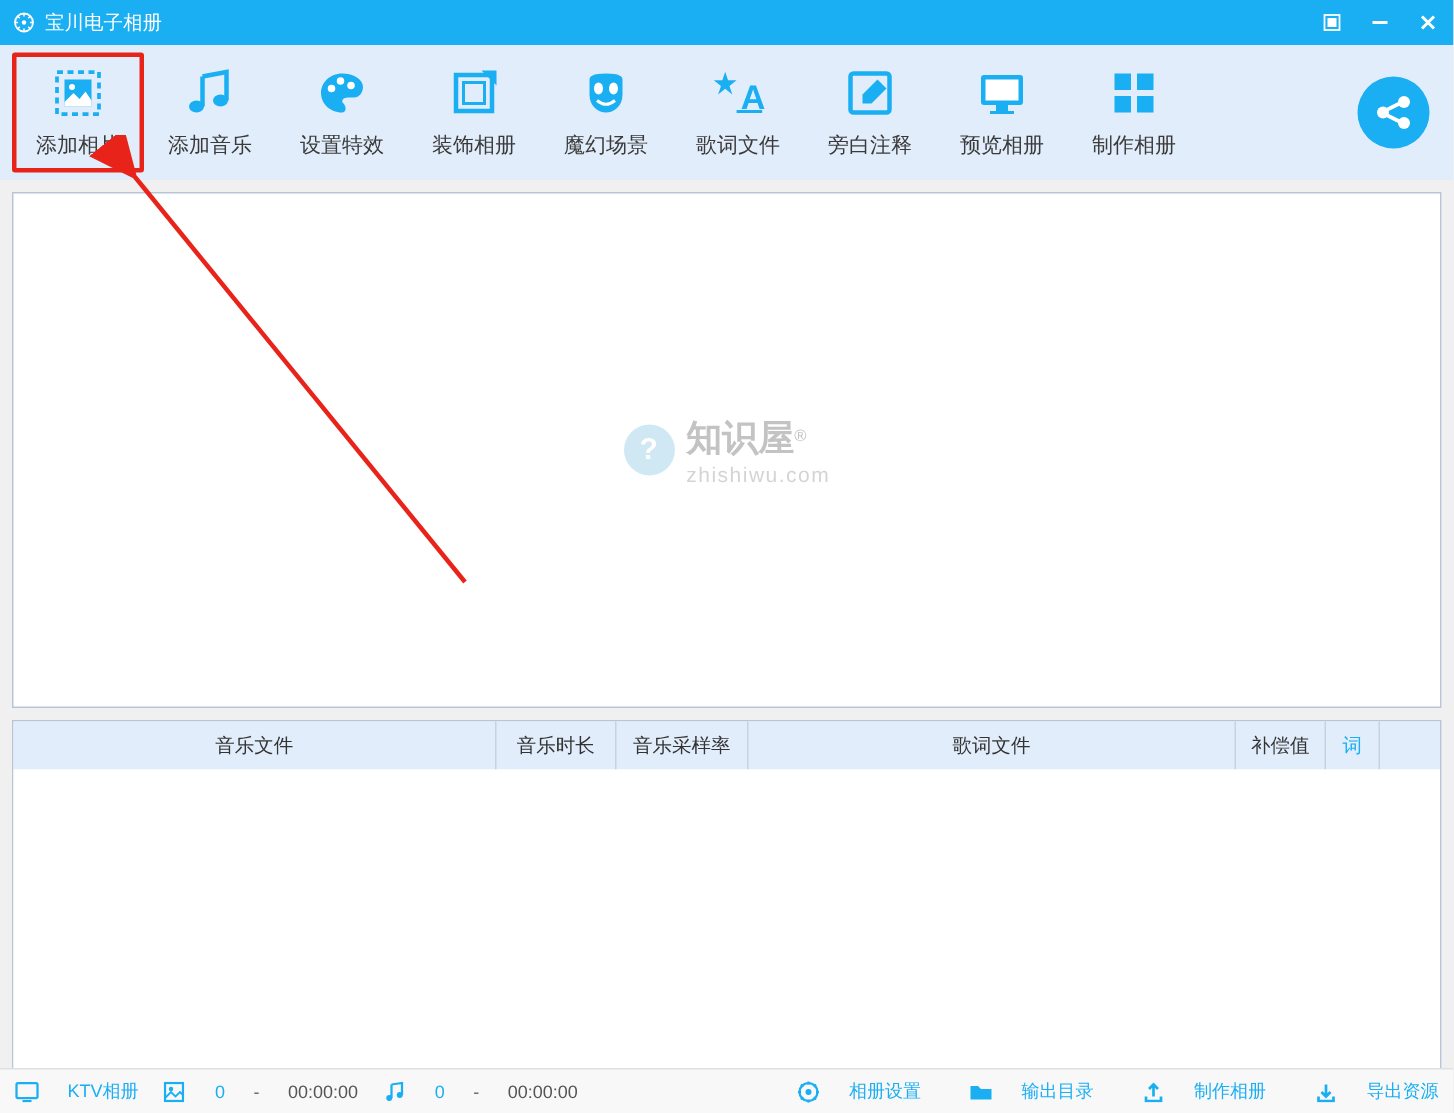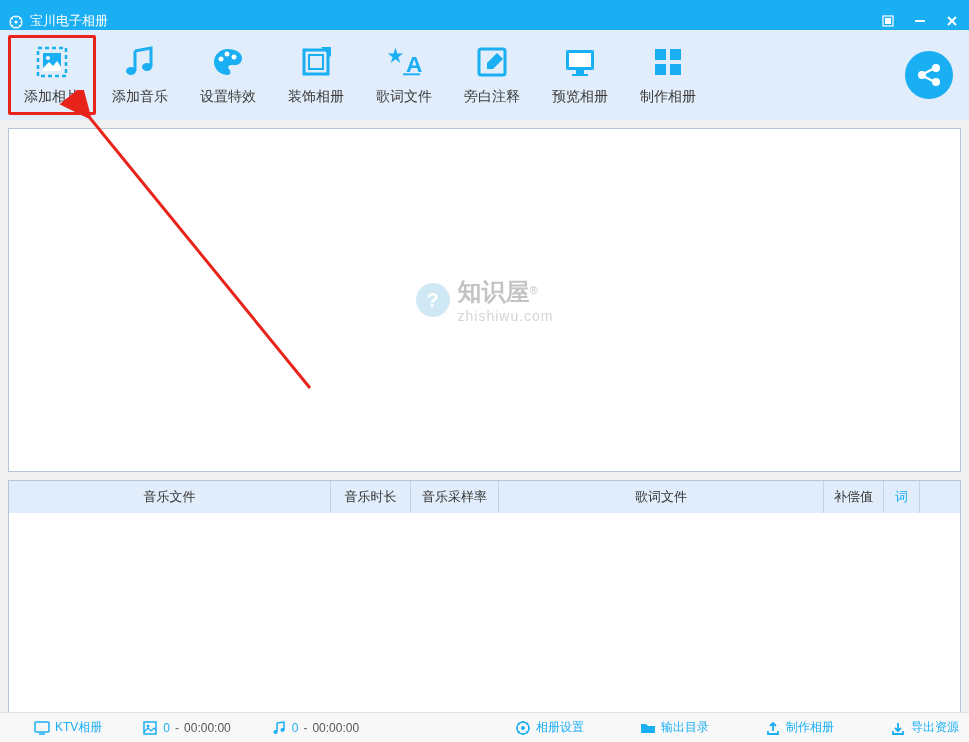--- a/index.html
+++ b/index.html
@@ -8,21 +8,21 @@
       background: #f0f0f0;
       width: 969px;
       height: 742px;
       overflow: hidden;
       position: relative;
     }
     .titlebar {
       background: #1aaef3;
       height: 30px;
       display: flex;
-      align-items: flex-end;
+      align-items: center;
       padding: 0 8px;
       color: white;
       font-size: 13px;
     }
     .titlebar-icon {
       width: 16px;
       height: 16px;
       margin-right: 6px;
       display: flex;
       align-items: center;
@@ -179,24 +179,23 @@
       display: flex;
       align-items: center;
       padding: 0 10px;
       font-size: 12px;
       color: #1aaef3;
       border-top: 1px solid #e0e0e0;
     }
     .status-item {
       display: flex;
       align-items: center;
-      gap: 5px;
+      gap: 19px;
       margin-right: 16px;
       cursor: pointer;
-      margin-left: 24px;
     }
     .status-sep { color: #666; }
     .status-right { margin-left: auto; display: flex; gap: 16px; }
     .status-icon {
       width: 16px;
       height: 16px;
       display: flex;
       align-items: center;
       justify-content: center;
     }
@@ -289,20 +288,31 @@
       <svg width="34" height="34" viewBox="0 0 34 34">
           <rect x="5" y="5" width="24" height="24" fill="none" stroke="#1aaef3" stroke-width="3"></rect>
           <rect x="10" y="10" width="14" height="14" fill="none" stroke="#1aaef3" stroke-width="2"></rect>
           <path d="M22 2 L32 12 L32 2 Z" fill="#1aaef3"></path>
         </svg>
     </span>
     <span class="toolbar-label">装饰相册</span>
   </div>
   <div class="toolbar-item">
     <span class="toolbar-icon">
+      <svg width="34" height="34" viewBox="0 0 34 34">
+          <path d="M6 8 C6 6 8 4 17 4 C26 4 28 6 28 8 L28 18 C28 26 22 30 17 30 C12 30 6 26 6 18 Z" fill="#1aaef3"></path>
+          <ellipse cx="12" cy="14" rx="3" ry="4" fill="white"></ellipse>
+          <ellipse cx="22" cy="14" rx="3" ry="4" fill="white"></ellipse>
+          <path d="M11 22 Q17 27 23 22" stroke="white" stroke-width="2" fill="none"></path>
+        </svg>
+    </span>
+    <span class="toolbar-label">魔幻场景</span>
+  </div>
+  <div class="toolbar-item">
+    <span class="toolbar-icon">
       <svg width="38" height="34" viewBox="0 0 38 34">
           <path d="M10 2 L12 8 L18 8 L13 12 L15 18 L10 14 L5 18 L7 12 L2 8 L8 8 Z" fill="#1aaef3"></path>
           <text x="21" y="28" font-size="24" font-weight="bold" fill="#1aaef3" font-family="Arial">A</text>
           <line x1="18" y1="30" x2="36" y2="30" stroke="#1aaef3" stroke-width="2"></line>
         </svg>
     </span>
     <span class="toolbar-label">歌词文件</span>
   </div>
   <div class="toolbar-item">
     <span class="toolbar-icon">

